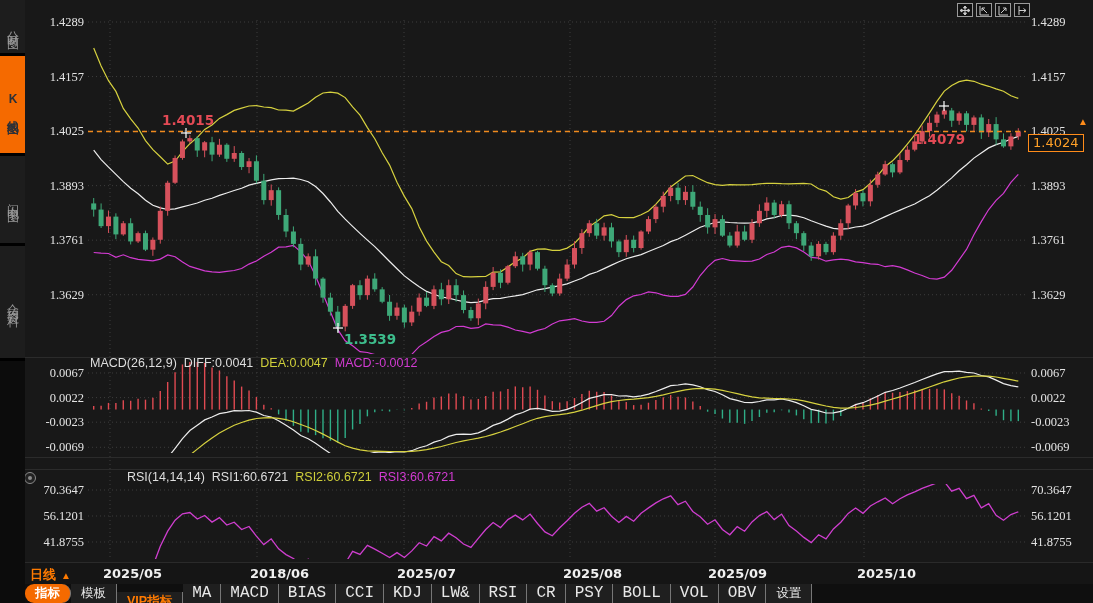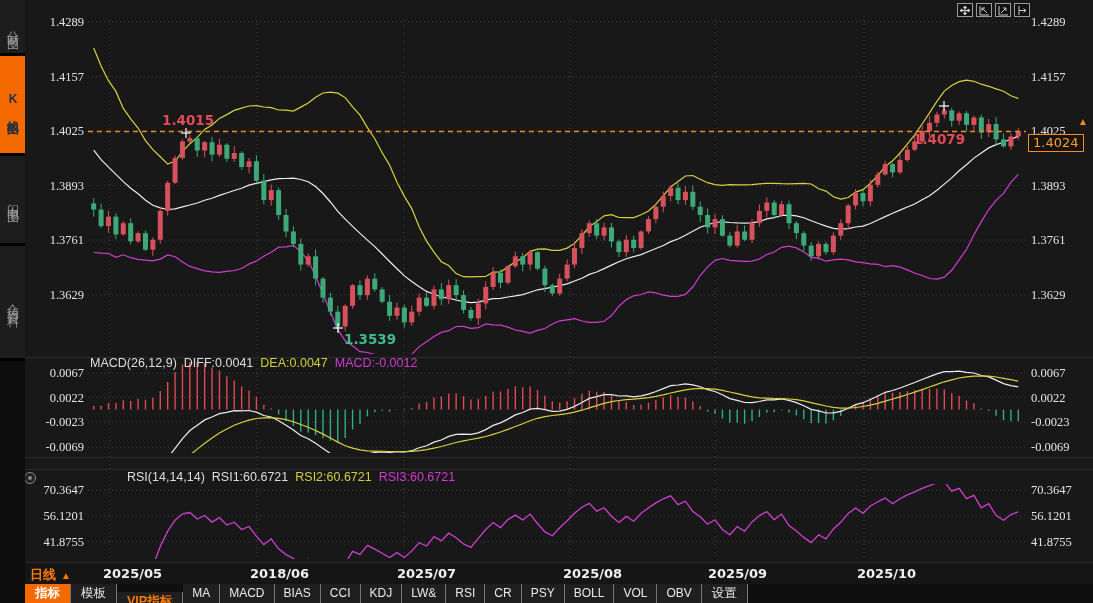--- a/index.html
+++ b/index.html
@@ -55,22 +55,22 @@
   
   .xrow{position:absolute;left:25px;right:0;top:562px;height:22px;background:#151515;border-top:1px solid #2a2a2a;z-index:8;}
   .date-label{position:absolute;top:566px;color:#f0f0f0;font-weight:bold;font-size:13px;z-index:9;
               font-family:"DejaVu Sans",sans-serif;}
   .period{position:absolute;left:30px;top:566px;color:#ff7a00;font-weight:bold;font-size:13px;z-index:9;display:flex;gap:5px;align-items:center;}
   .period .tri{font-size:10px;}
 
   .toolbar{position:absolute;left:25px;top:584px;right:0;height:19px;background:#0f0f0f;display:flex;z-index:8;}
   .tb-item{display:flex;align-items:center;padding:0 10px;background:#1f1f1f;color:#e8e8e8;font-size:12.5px;
            border:none;border-right:1px solid #777;cursor:pointer;line-height:19px;height:19px;}
-  .tb-item.mono{font-family:Liberation Sans, sans-serif;font-size:12px;padding:0 9px;}
-  .tb-item.active{background:#f56a00;color:#fff;font-weight:bold;}
+  .tb-item.mono{font-family:Liberation Mono, monospace;font-size:16px;padding:0 9px;}
+  .tb-item.active{background:#f56a00;color:#fff;font-weight:bold;border-radius:9px;}
   .tb-item.vip{color:#ff7a00;font-weight:bold;margin-top:8px;}
 
   .watermark{position:absolute;left:958px;top:549px;font-size:38px;color:#fafafa;z-index:30;
              font-family:"DejaVu Sans",sans-serif;letter-spacing:1px;}
 </style>
 </head>
 <body>
 
 <div id="app">
 

